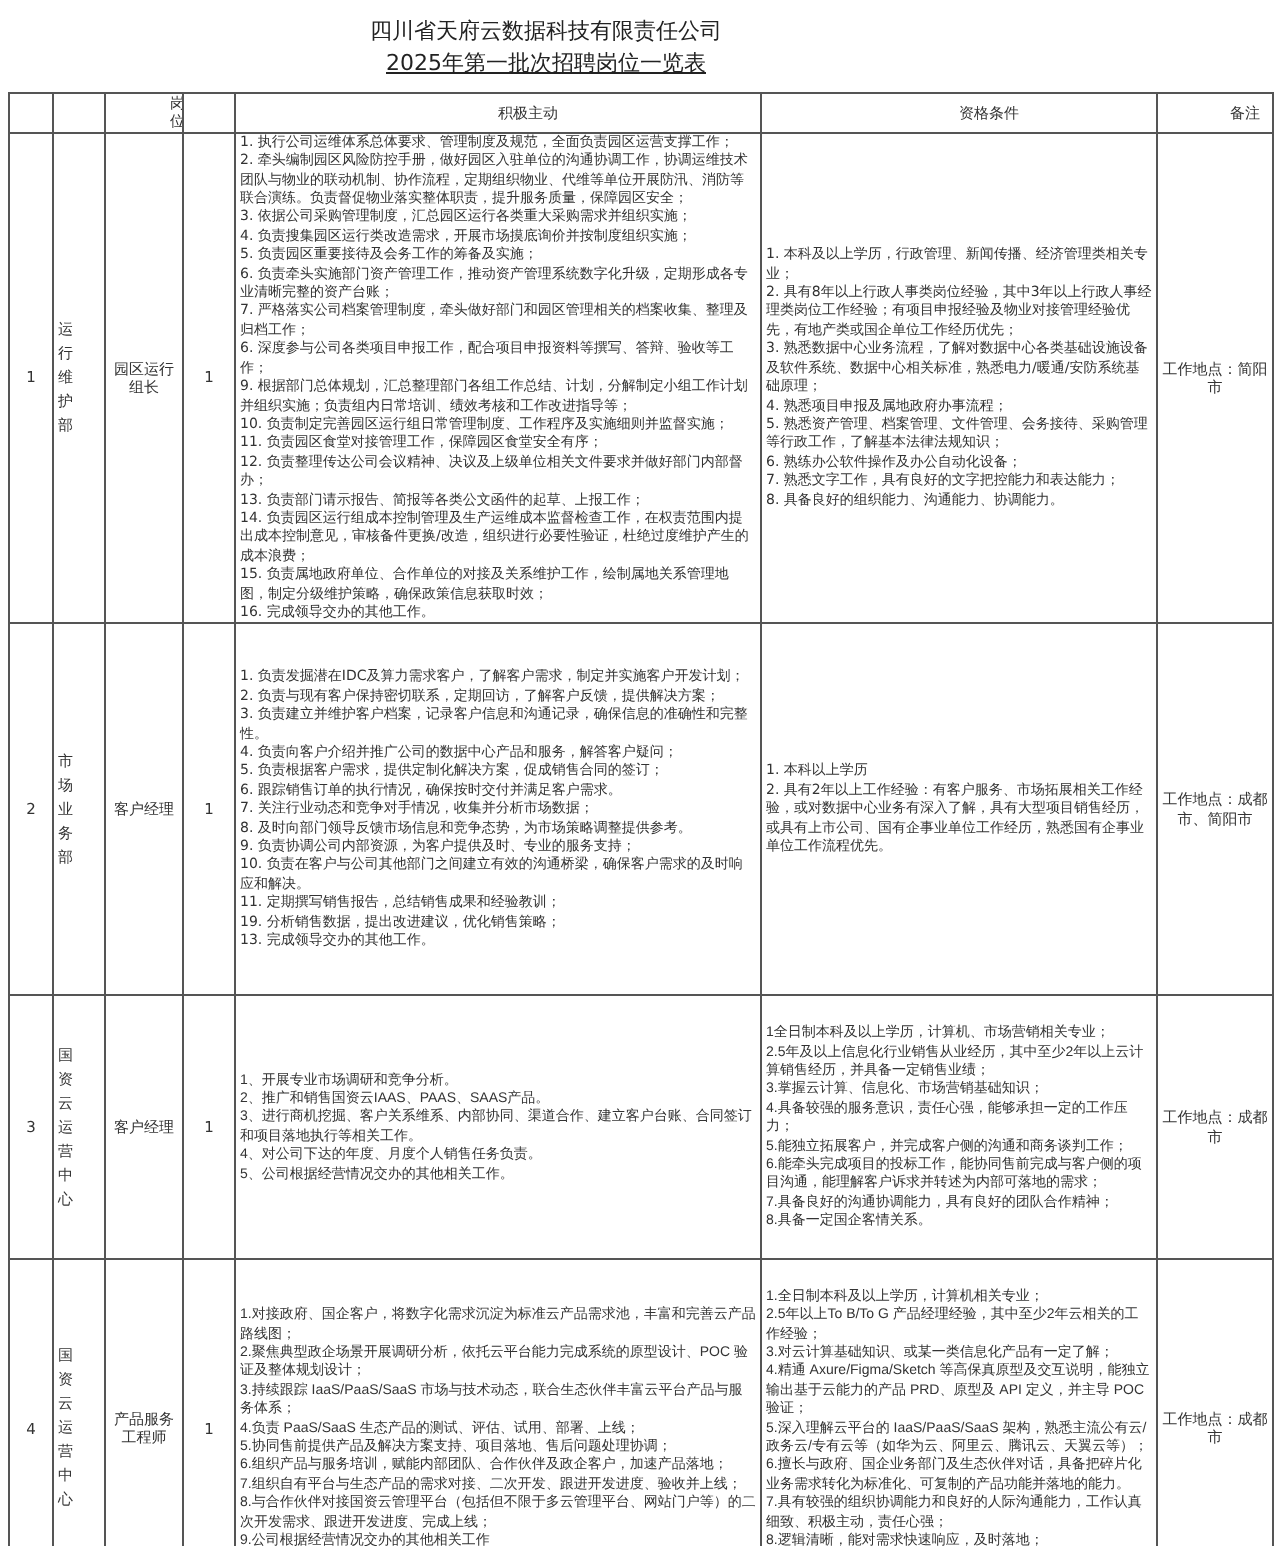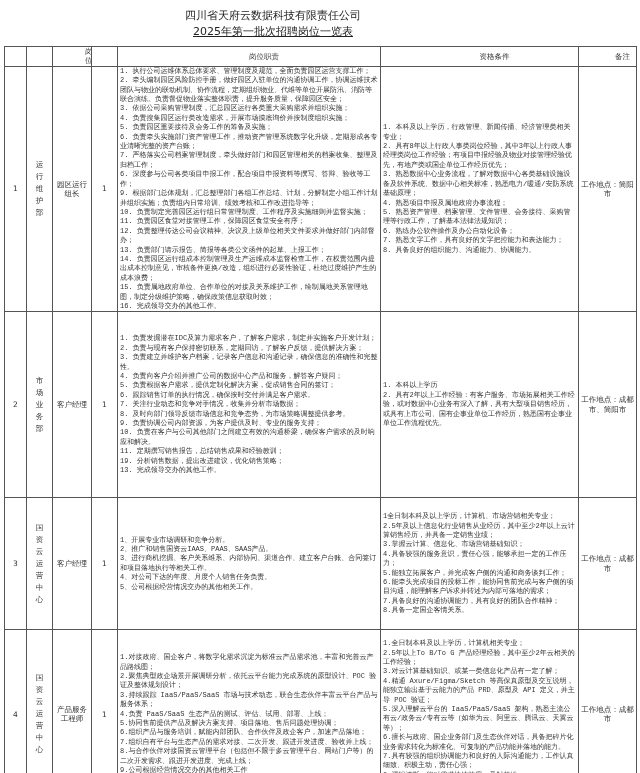--- a/index.html
+++ b/index.html
@@ -4,23 +4,23 @@
 <style>
   html, body { margin: 0; padding: 0; background: #ffffff; }
   body { width: 640px; height: 773px; overflow: hidden; font-family: "DejaVu Sans", sans-serif; color: #222; position: relative; }
   .title-block { position: absolute; left: 0; top: 8px; width: 546px; text-align: center; }
   .title { font-size: 11px; line-height: 16px; color: #222; }
   .subtitle { font-size: 11px; line-height: 16px; color: #222; text-decoration: underline; }
   table { position: absolute; left: 4px; top: 46px; width: 632px; border-collapse: collapse; table-layout: fixed; }
   td, th { border: 1px solid #555; font-weight: normal; font-size: 7px; line-height: 9.4px; color: #333; padding: 0 2px; vertical-align: middle; overflow: hidden; }
   th { height: 13px; font-size: 7.5px; text-align: center; background: #fff; padding-left: 32px; }
   td.c { text-align: center; font-size: 7.5px; }
-  td.vert { text-align: center; font-size: 7.5px; line-height: 12px; }
+  td.vert { font-size: 7.5px; line-height: 12px; }
   td.vert span { display: inline-block; width: 9px; word-break: break-all; }
-  td.txt { text-align: left; font-family: Liberation Mono, monospace; }
+  td.txt { text-align: left; }
   td.txt div { margin: 0; }
   .r1 { height: 197px; }
   .r2 { height: 186px; }
   .r3 { height: 132px; }
   .r4 { height: 169px; }
   .sans { font-family: "Liberation Sans", sans-serif; }
 </style>
 </head>
 <body>
 
@@ -38,21 +38,21 @@
     <col style="width:263px">
     <col style="width:198px">
     <col style="width:58px">
   </colgroup>
   <thead>
     <tr>
       <th>序号</th>
       <th>部门</th>
       <th>岗位</th>
       <th>数量</th>
-      <th>岗位职责</th>
+      <th>积极主动</th>
       <th>资格条件</th>
       <th>备注</th>
     </tr>
   </thead>
   <tbody>
 
     <tr class="r1">
       <td class="c">1</td>
       <td class="vert"><span>运行维护部</span></td>
       <td class="c">园区运行组长</td>

